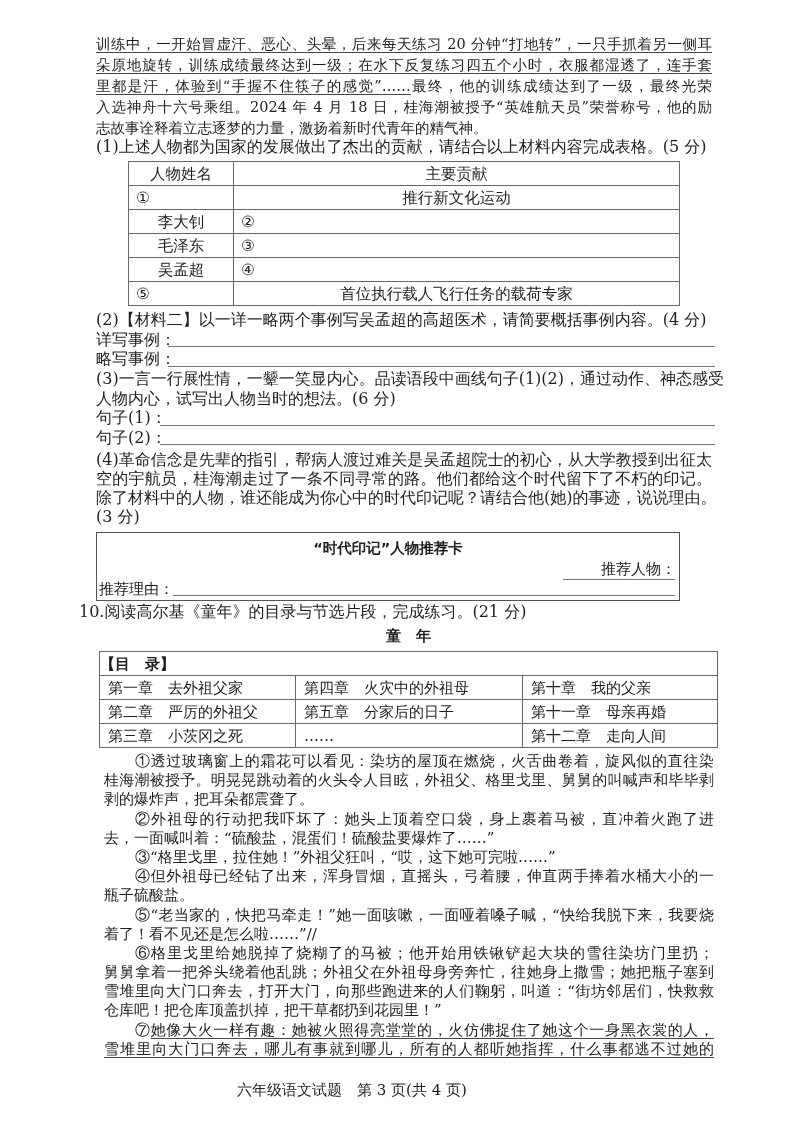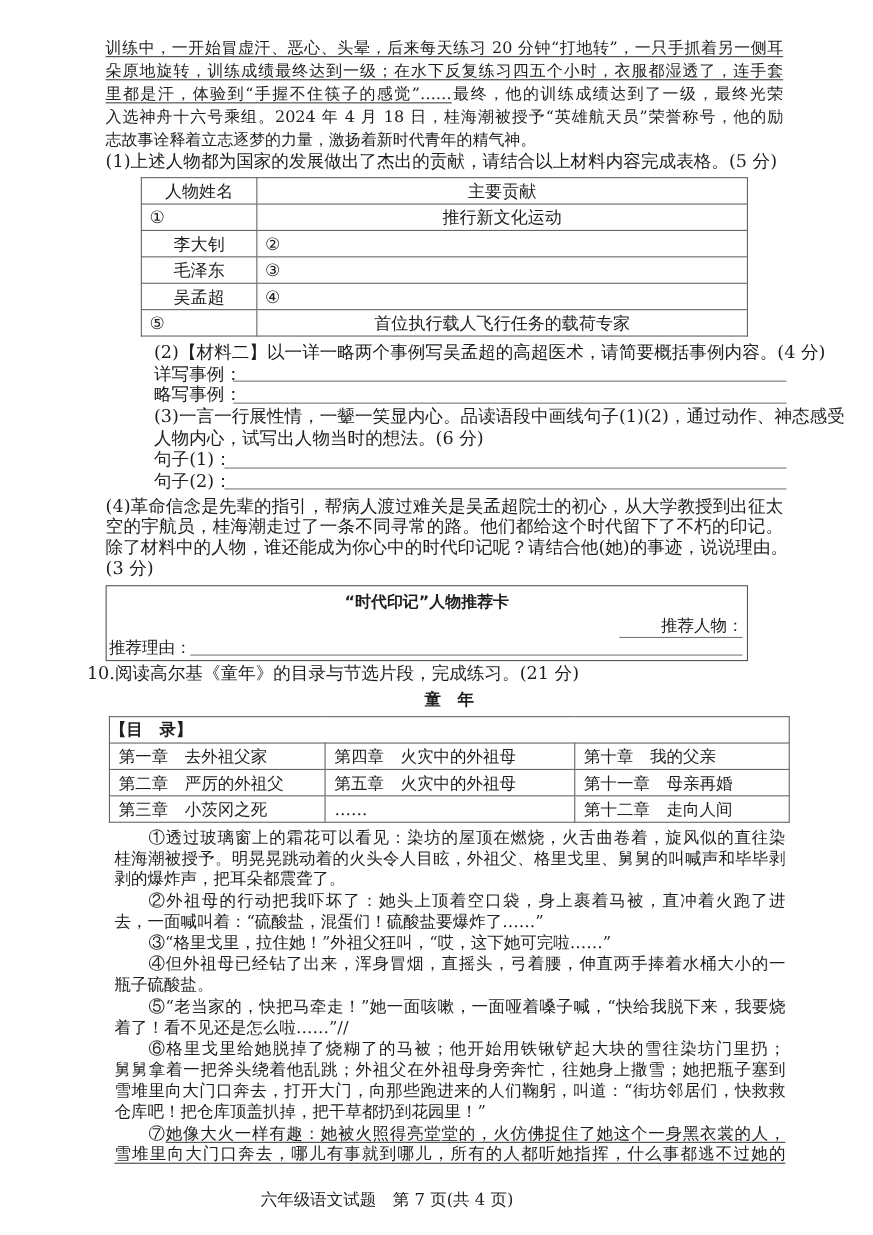--- a/index.html
+++ b/index.html
@@ -31,21 +31,21 @@
     left: 128px; top: 161px; width: 552px; height: 145px;
     border-collapse: collapse; border: 1.5px solid #222; font-size: 15.5px;
   }
   #q1-table td { border: 1px solid #666; height: 23px; padding: 0; line-height: 22px; }
   #q1-table td.c1 { width: 97px; }
   #q1-table .ctr { text-align: center; }
   #q1-table .lft { text-align: left; padding-left: 7px; }
 
   
   #q23 { left: 96px; top: 310px; width: 619px; }
-  #q23 .ln, #q23 .field { height: 19.7px; line-height: 19.7px; margin-left: 44px; }
+  #q23 .ln, #q23 .field { height: 19.7px; line-height: 19.7px; }
   .field { display: flex; align-items: flex-end; white-space: nowrap; }
   .field .lbl { display: inline-block; line-height: 19.7px; }
   .field .fill { flex: 1; height: 0; border-bottom: 1px solid #777; margin-bottom: 2.5px; }
   .lbl-w72 { width: 72px; }
   .lbl-w64 { width: 64px; }
 
   
   #q4 { left: 96px; top: 450px; width: 616px; }
   #q4 .ln { height: 19px; line-height: 19px; }
 
@@ -186,21 +186,21 @@
       <tr>
     <td class="hdr" colspan="3">【目　录】</td>
   </tr>
   <tr>
     <td class="w1">第一章　去外祖父家</td>
     <td class="w2">第四章　火灾中的外祖母</td>
     <td>第十章　我的父亲</td>
   </tr>
   <tr>
     <td class="w1">第二章　严厉的外祖父</td>
-    <td class="w2">第五章　火灾中的外祖母</td>
+    <td class="w2">第五章　分家后的日子</td>
     <td>第十一章　母亲再婚</td>
   </tr>
   <tr>
     <td class="w1">第三章　小茨冈之死</td>
     <td class="w2">……</td>
     <td>第十二章　走向人间</td>
   </tr>
 </tbody>
   </table>
 
@@ -223,13 +223,13 @@
 
   <div class="ln full ind">⑥格里戈里给她脱掉了烧糊了的马被；他开始用铁锹铲起大块的雪往染坊门里扔；</div>
   <div class="ln full">舅舅拿着一把斧头绕着他乱跳；外祖父在外祖母身旁奔忙，往她身上撒雪；她把瓶子塞到</div>
   <div class="ln full">雪堆里向大门口奔去，打开大门，向那些跑进来的人们鞠躬，叫道：“街坊邻居们，快救救</div>
   <div class="ln">仓库吧！把仓库顶盖扒掉，把干草都扔到花园里！”</div>
 
   <div class="ln full ind"><span>⑦</span><span class="ul">她像大火一样有趣：她被火照得亮堂堂的，火仿佛捉住了她这个一身黑衣裳的人，</span></div>
   <div class="ln full"><span></span><span class="ul">雪堆里向大门口奔去，哪儿有事就到哪儿，所有的人都听她指挥，什么事都逃不过她的</span></div>
 </div>
 
-<div id="footer" class="blk">六年级语文试题　第 7 页(共 4 页)</div>
+<div id="footer" class="blk">六年级语文试题　第 3 页(共 4 页)</div>
 
 </body></html>

